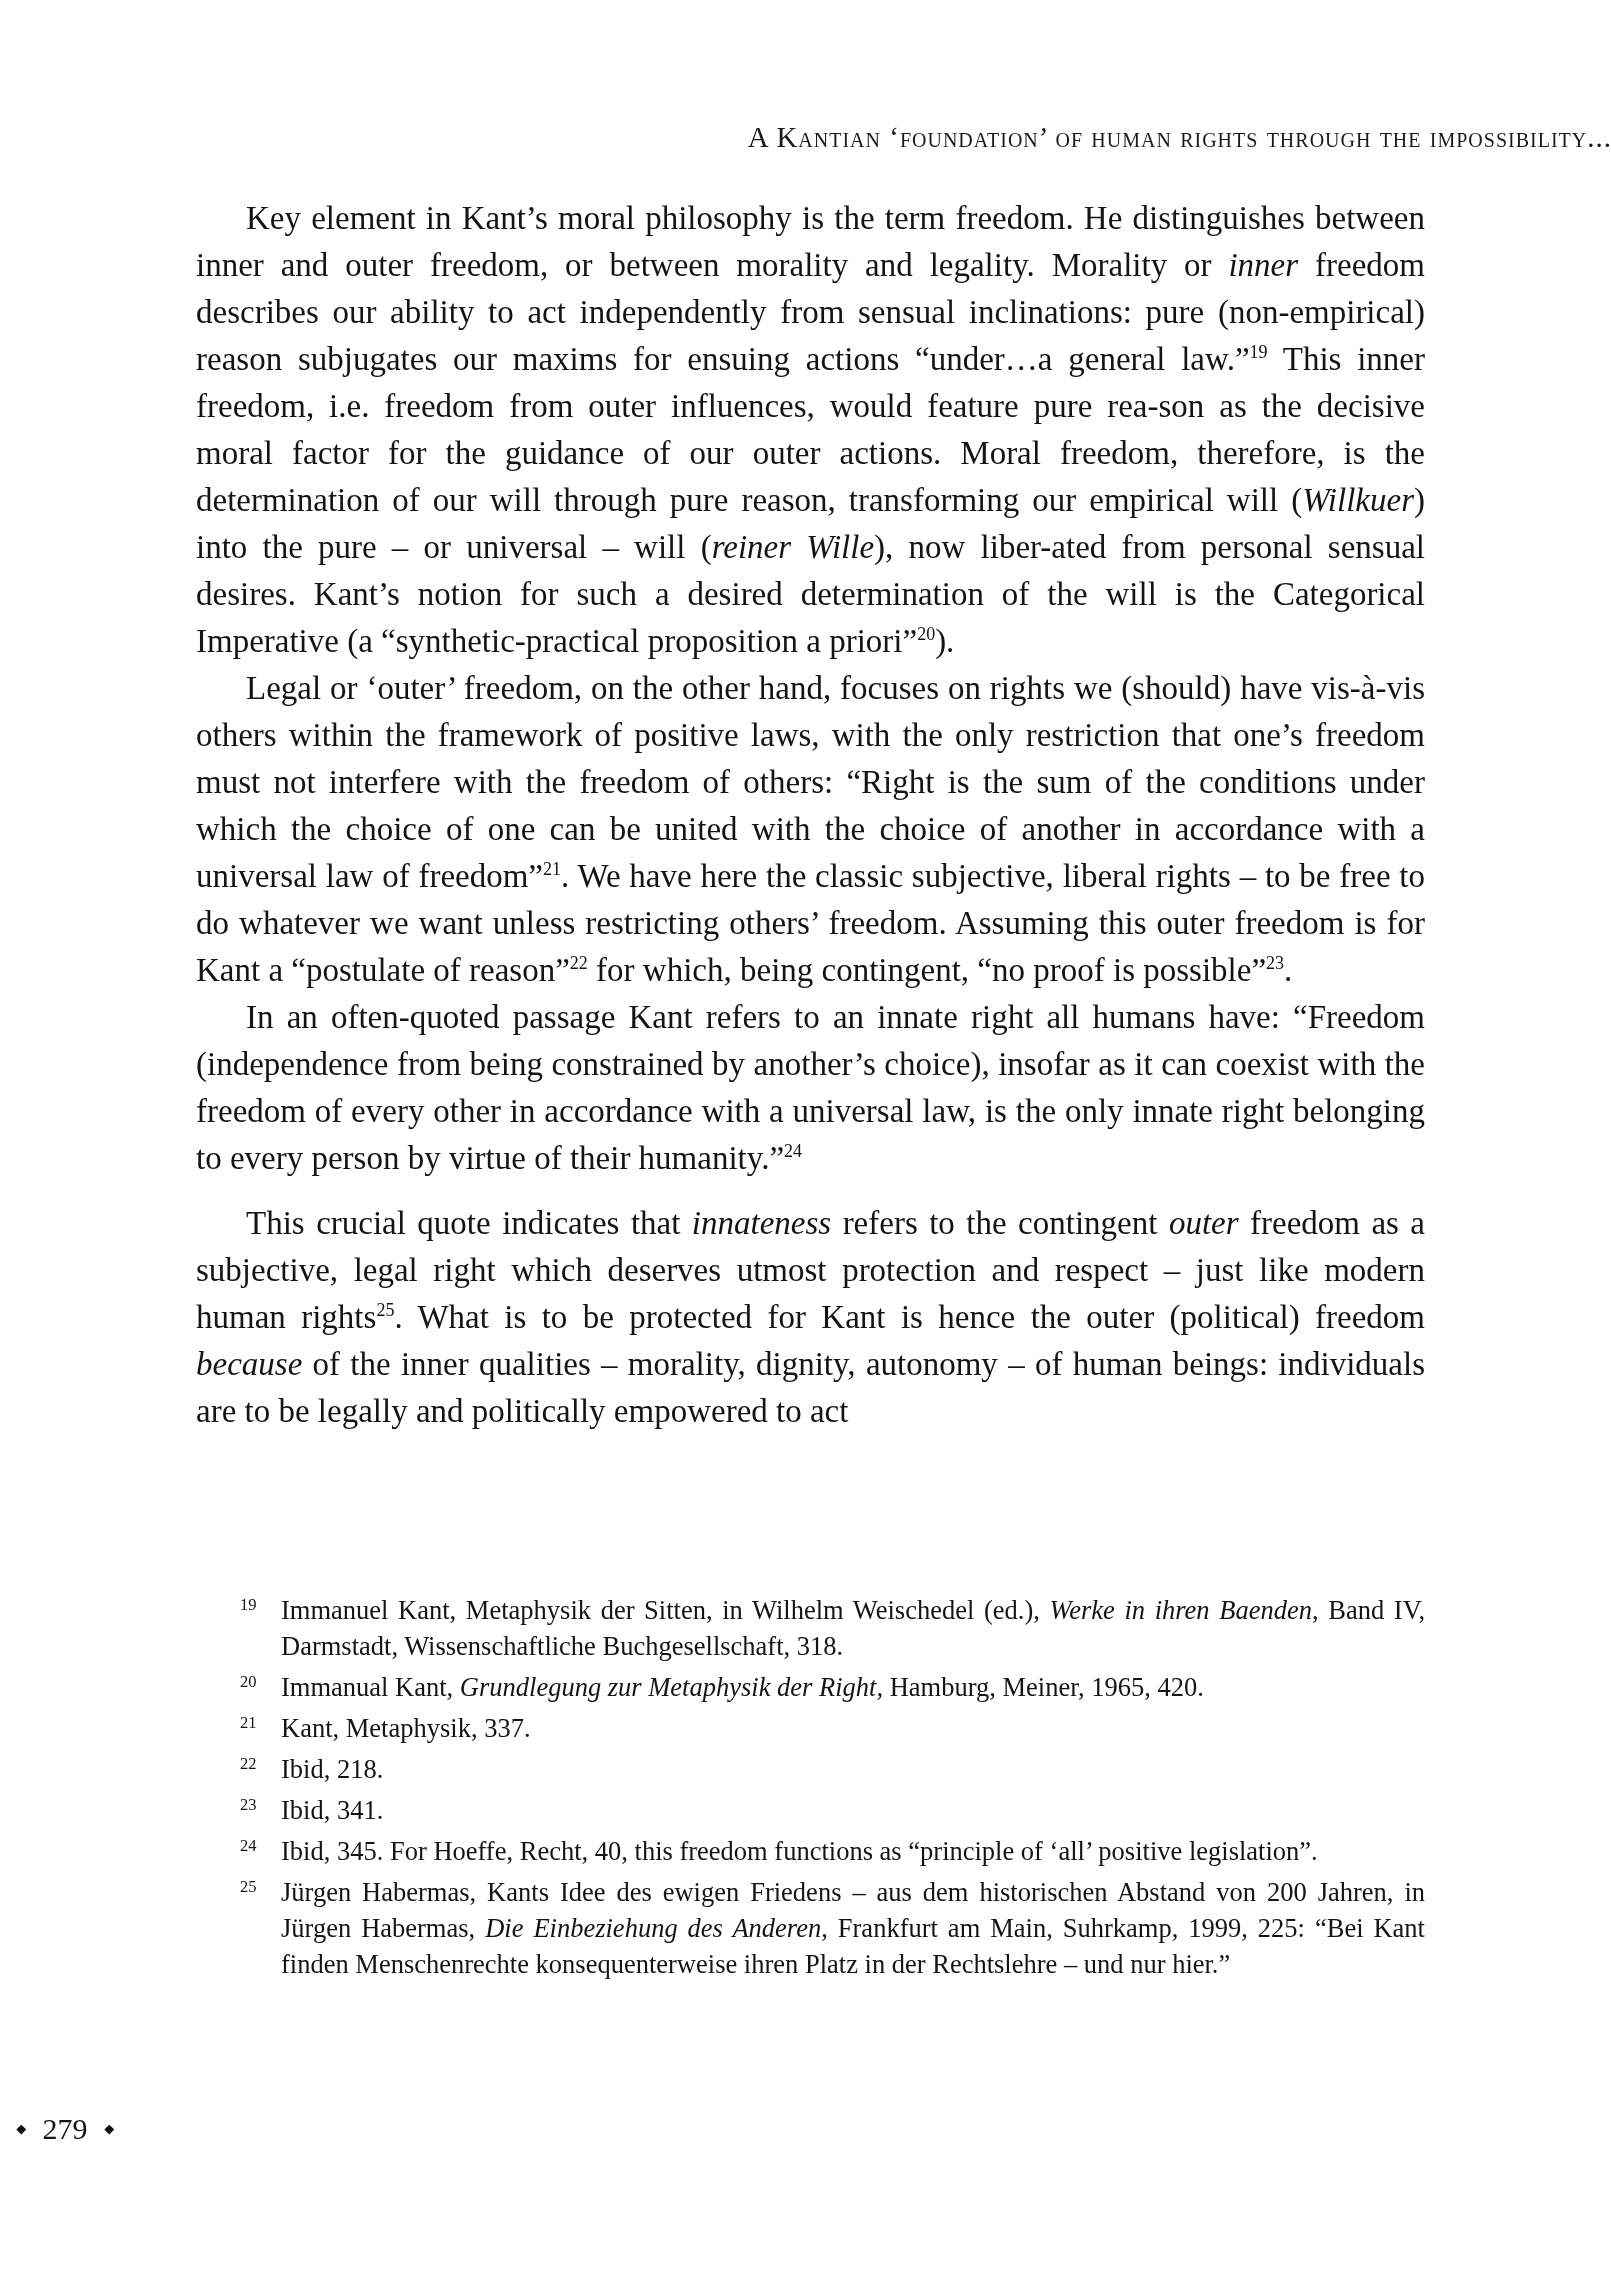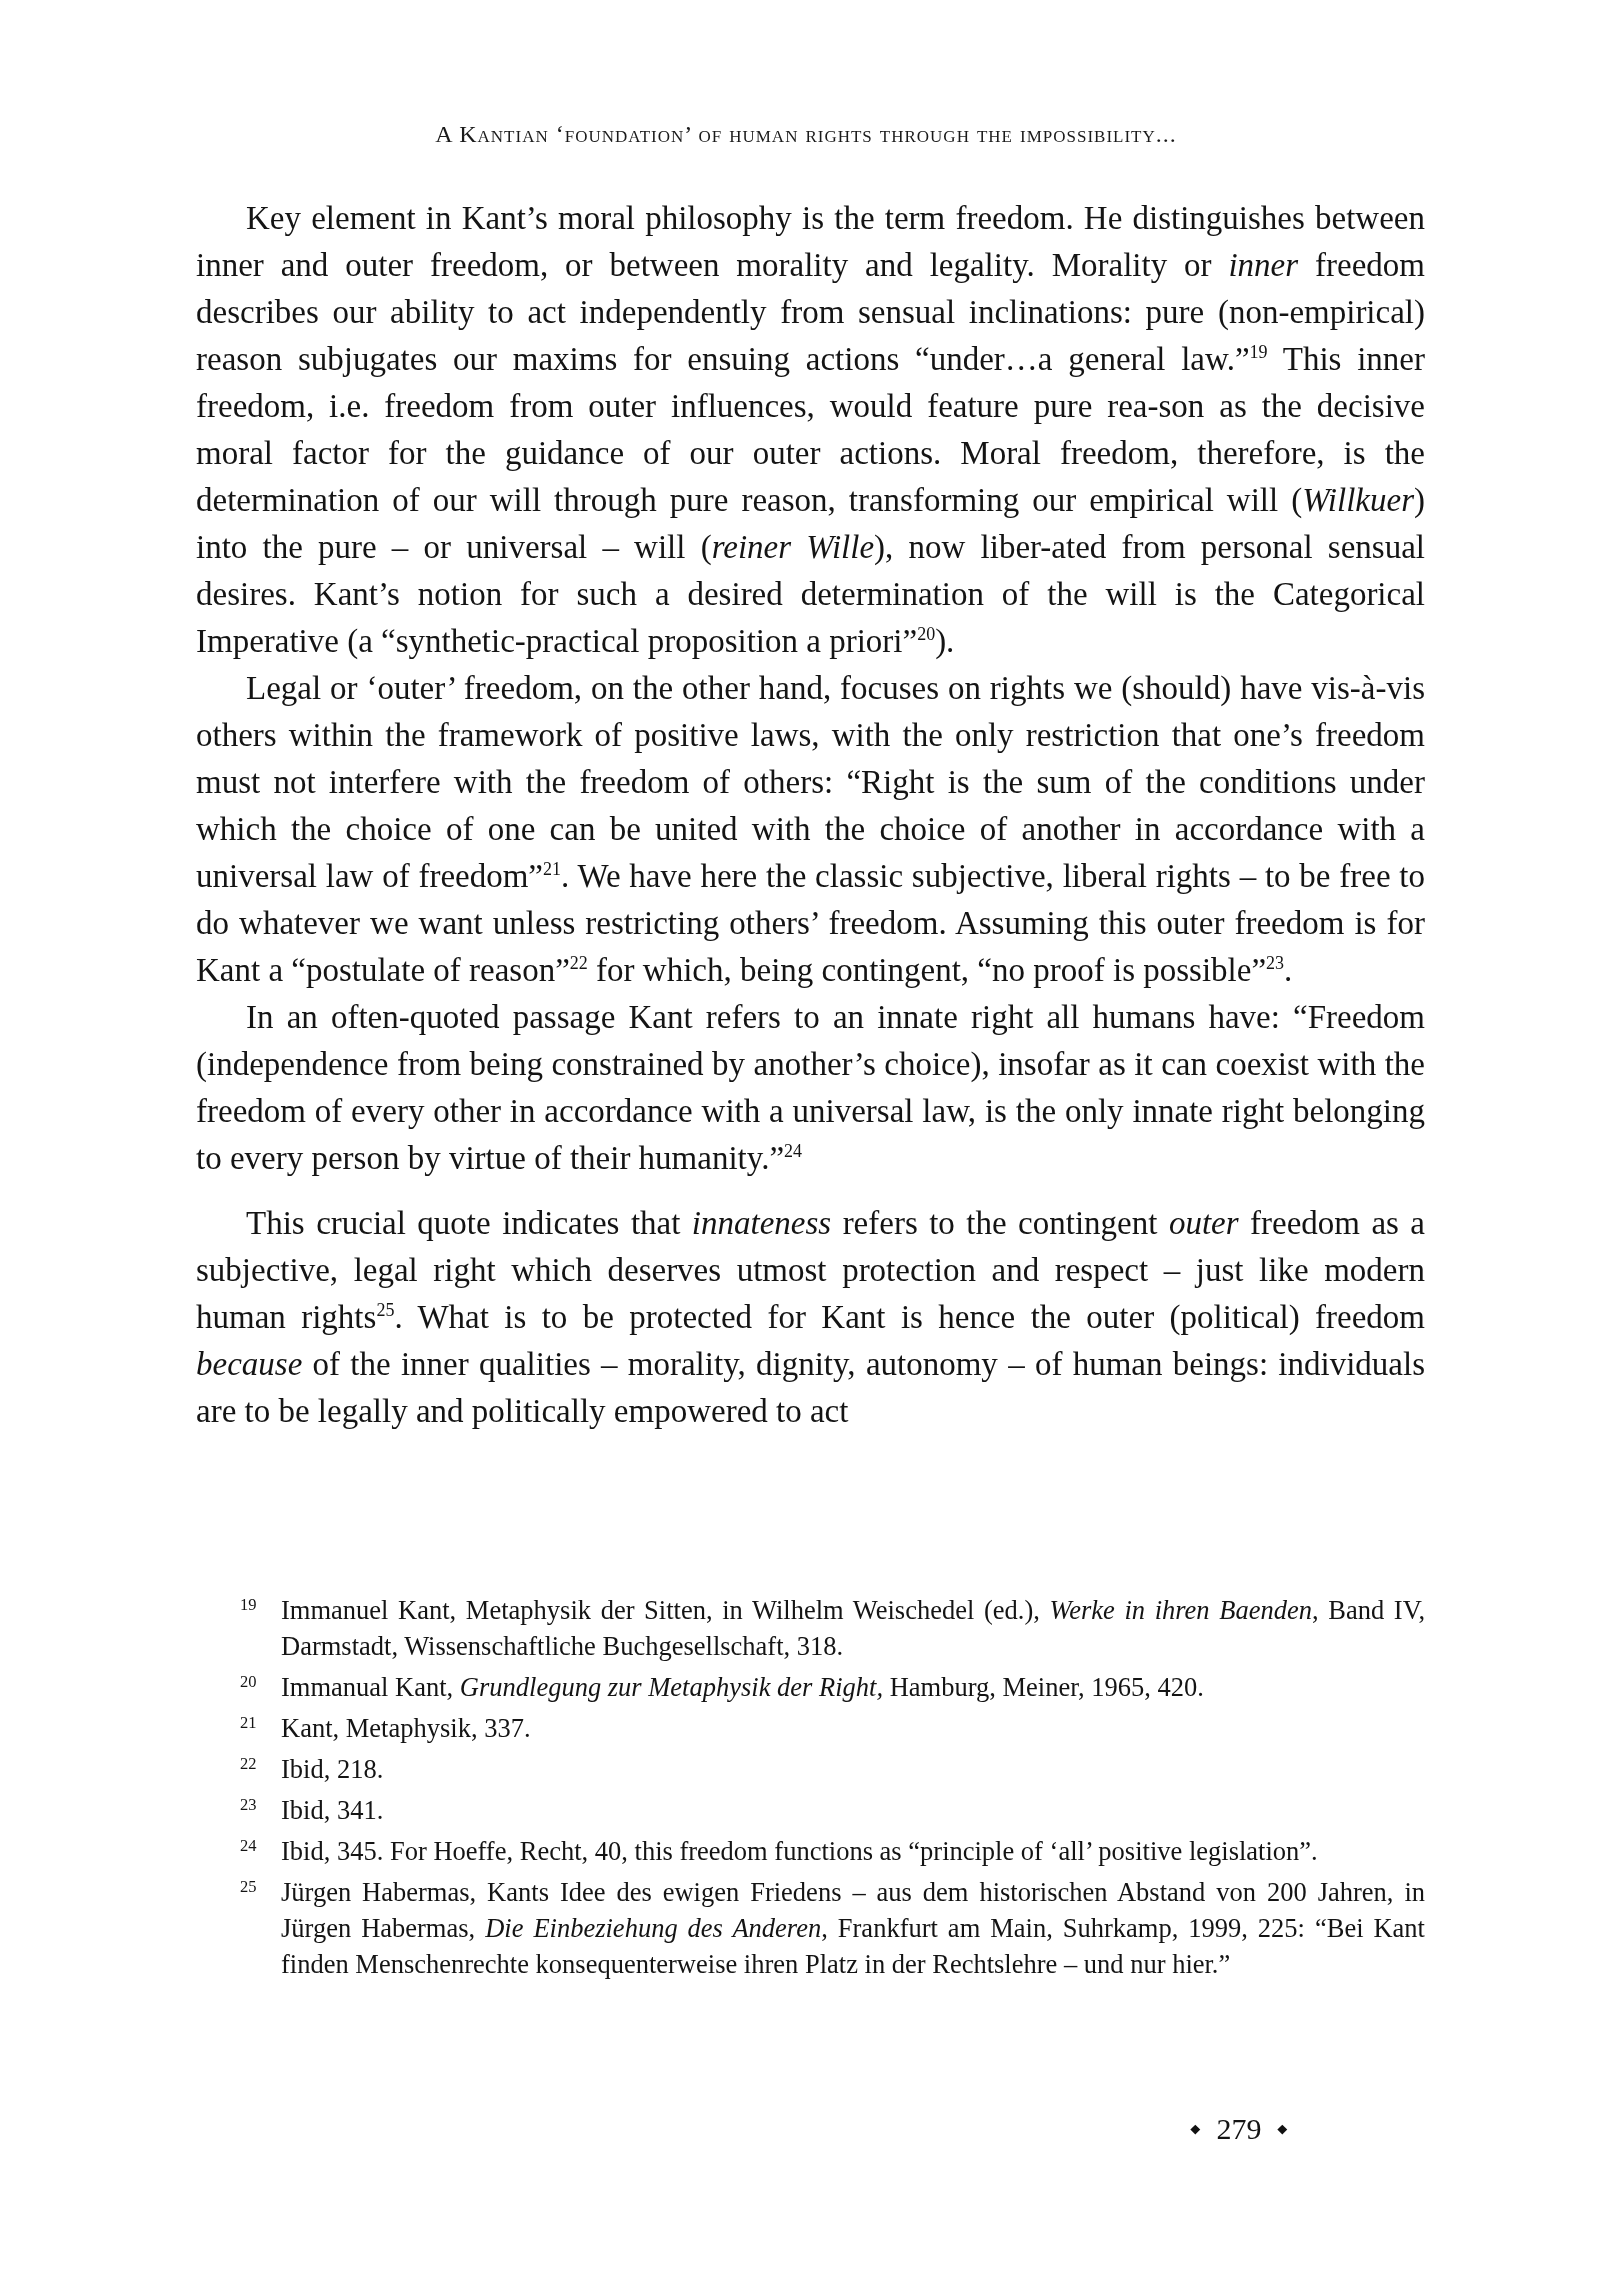--- a/index.html
+++ b/index.html
@@ -18,22 +18,22 @@
   .page {
     position: absolute;
     left: 0; top: 0;
     width: 1612px; height: 2295px;
   }
   .running-head {
     position: absolute;
     top: 121px;
     left: 0;
     width: 1612px;
-    text-align: center;
-    font-size: 24px;
+    text-align: right;
+    font-size: 29px;
     font-variant: small-caps;
     letter-spacing: 1px;
     color: #1a1a1a;
   }
   .body-text {
     position: absolute;
     left: 196px;
     top: 195px;
     width: 1229px;
     font-size: 33px;
@@ -73,21 +73,21 @@
     position: absolute;
     left: 0;
     top: -5px;
     font-size: 16.5px;
   }
   .page-number {
     position: absolute;
     top: 2112px;
     left: 0;
     width: 1304px;
-    text-align: right;
+    text-align: left;
     font-size: 30px;
   }
   .page-number .diamond {
     display: inline-block;
     width: 6.6px; height: 6.6px;
     background: #111;
     transform: rotate(45deg);
     vertical-align: middle;
     margin: 0 18px;
     position: relative;

